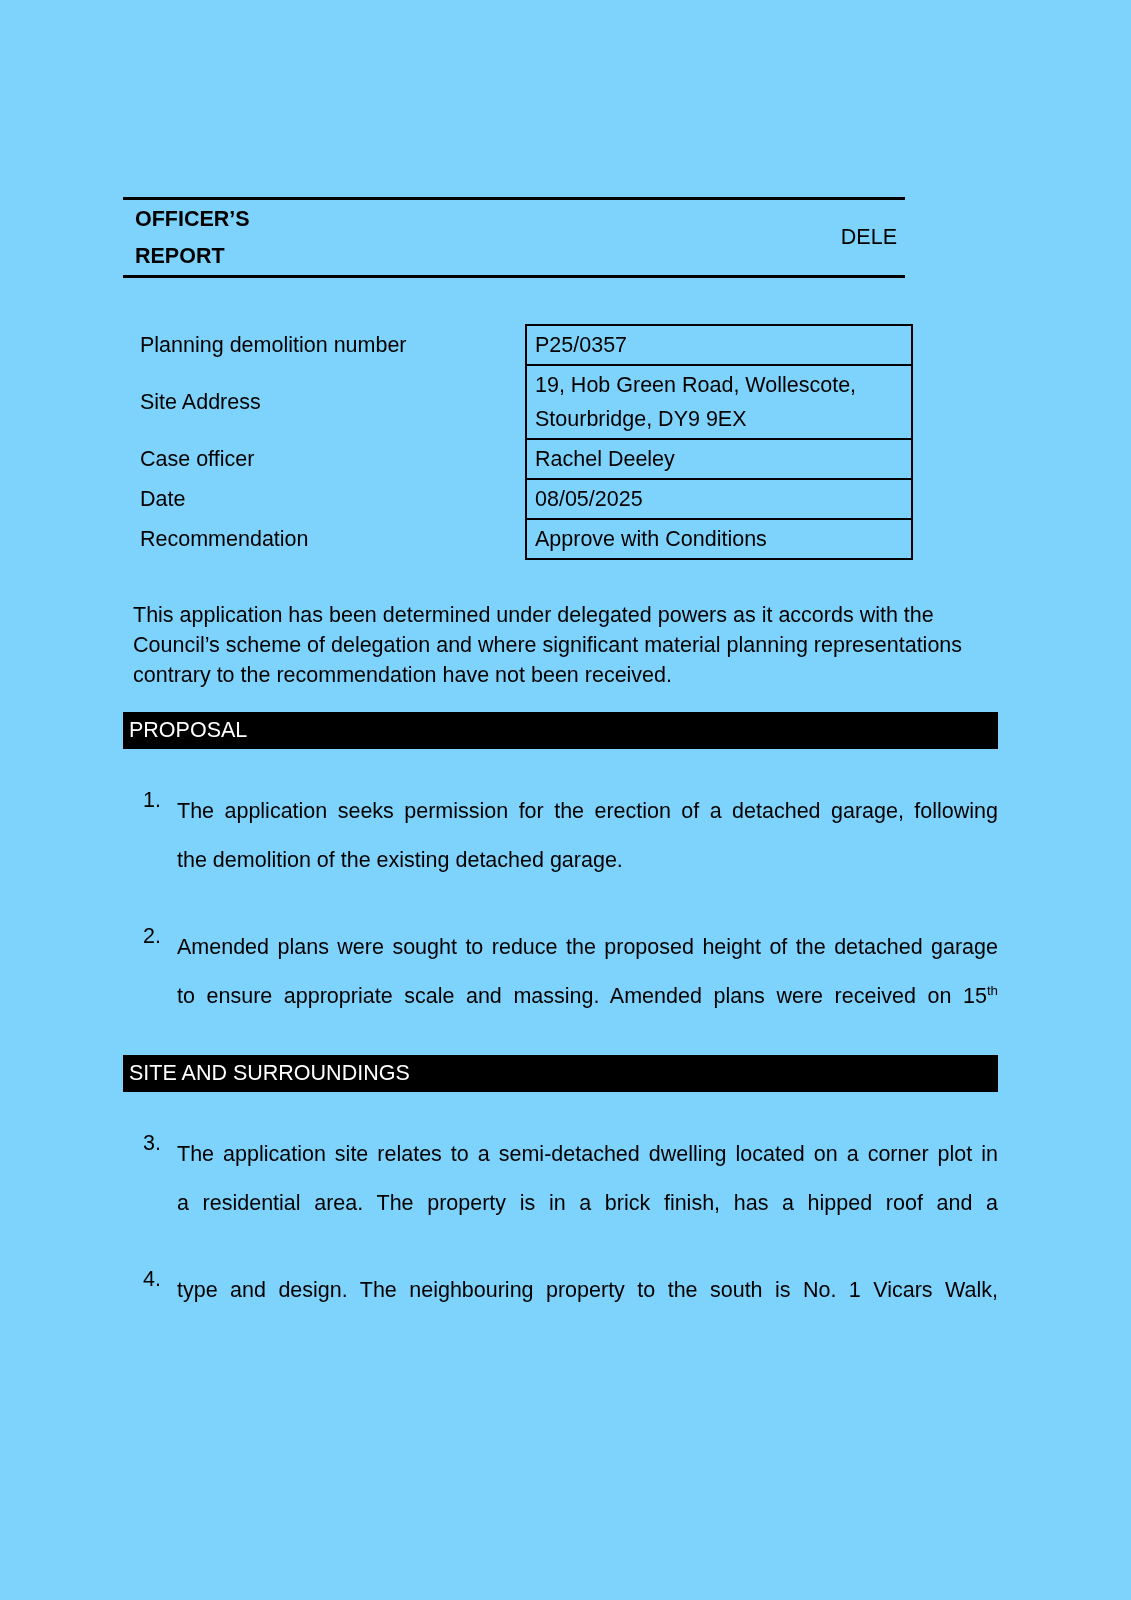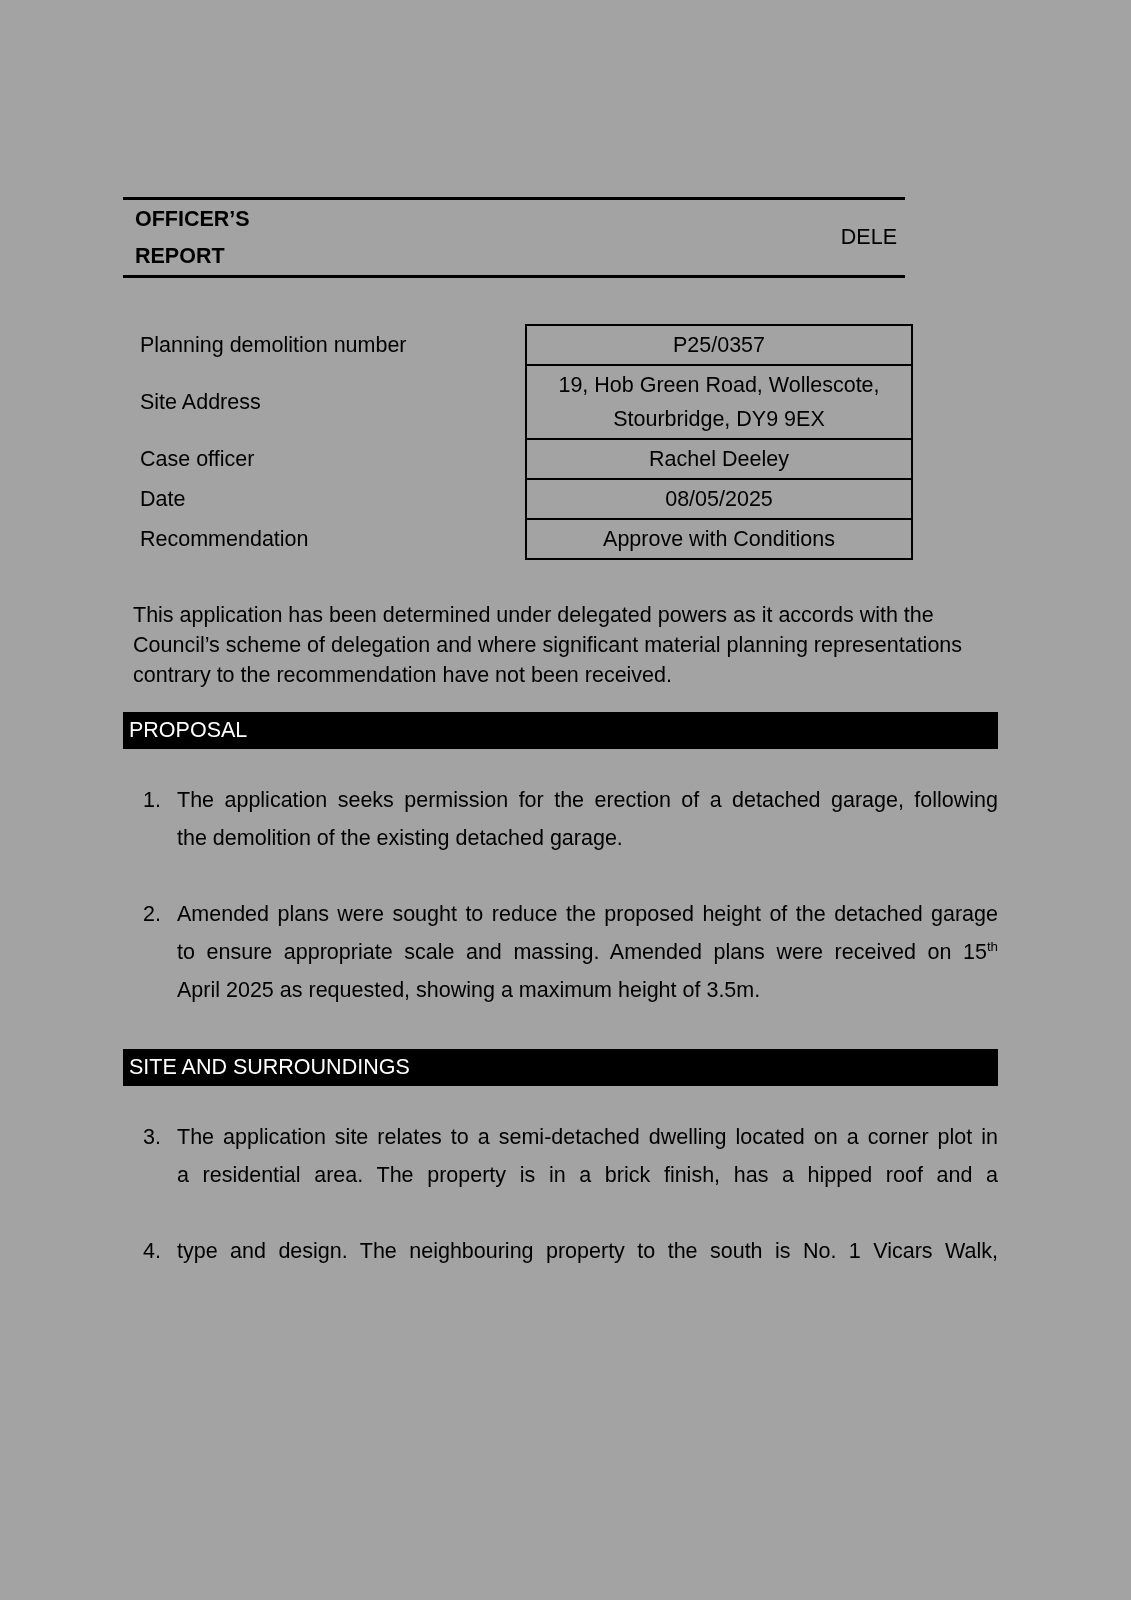--- a/index.html
+++ b/index.html
@@ -1,20 +1,20 @@
 <!DOCTYPE html>
 <html><head>
 <meta charset="utf-8">
 <style>
   html, body { margin: 0; padding: 0; background: #ffffff; }
   .page {
     position: relative;
     width: 1131px;
     height: 1600px;
-    background: #a3a3a3;
+    background: #7dd3fc;
     color: #000000;
     font-family: "Liberation Sans", "DejaVu Sans", sans-serif;
     font-size: 21.5px;
     overflow: hidden;
   }
   .content {
     position: absolute;
     left: 123px;
     top: 197px;
     width: 875px;
@@ -51,21 +51,20 @@
     width: 385px;
     border: none;
     vertical-align: middle;
     padding: 0;
   }
   td.val {
     width: 368px;
     border: 2px solid #000;
     vertical-align: top;
     padding: 2px 8px;
-    text-align: center;
   }
 
   
   .intro {
     margin-top: 40px;
     margin-left: 10px;
     margin-right: 5px;
     line-height: 30px;
     text-align: left;
   }
@@ -87,21 +86,21 @@
   .item.after-banner { margin-top: 32px; }
   .item.after-item { margin-top: 38px; }
   .item .num {
     width: 54px;
     box-sizing: border-box;
     padding-left: 20px;
     line-height: 38px;
     flex: 0 0 54px;
   }
   .item .body { flex: 1 1 auto; }
-  .line { line-height: 38px; }
+  .line { line-height: 38px; margin-top: 11px; }
   .line.just { text-align: justify; text-align-last: justify; }
   sup.sscript {
     font-size: 0.62em;
     vertical-align: super;
     line-height: 0;
   }
 </style>
 </head>
 <body>
 
@@ -151,21 +150,20 @@
         <div class="line just">The application seeks permission for the erection of a detached garage, following</div>
         <div class="line">the demolition of the existing detached garage.</div>
       </div>
     </div>
 
     <div class="item after-item">
       <div class="num">2.</div>
       <div class="body">
         <div class="line just">Amended plans were sought to reduce the proposed height of the detached garage</div>
         <div class="line just"><span>to ensure appropriate scale and massing.  Amended plans were received on 15</span><sup class="sscript">th</sup></div>
-        <div class="line">April 2025 as requested, showing a maximum height of 3.5m.</div>
       </div>
     </div>
 
     <div class="banner later">SITE AND SURROUNDINGS</div>
 
     <div class="item after-banner">
       <div class="num">3.</div>
       <div class="body">
         <div class="line just">The application site relates to a semi-detached dwelling located on a corner plot in</div>
         <div class="line just">a residential area. The property is in a brick finish, has a hipped roof and a</div>

